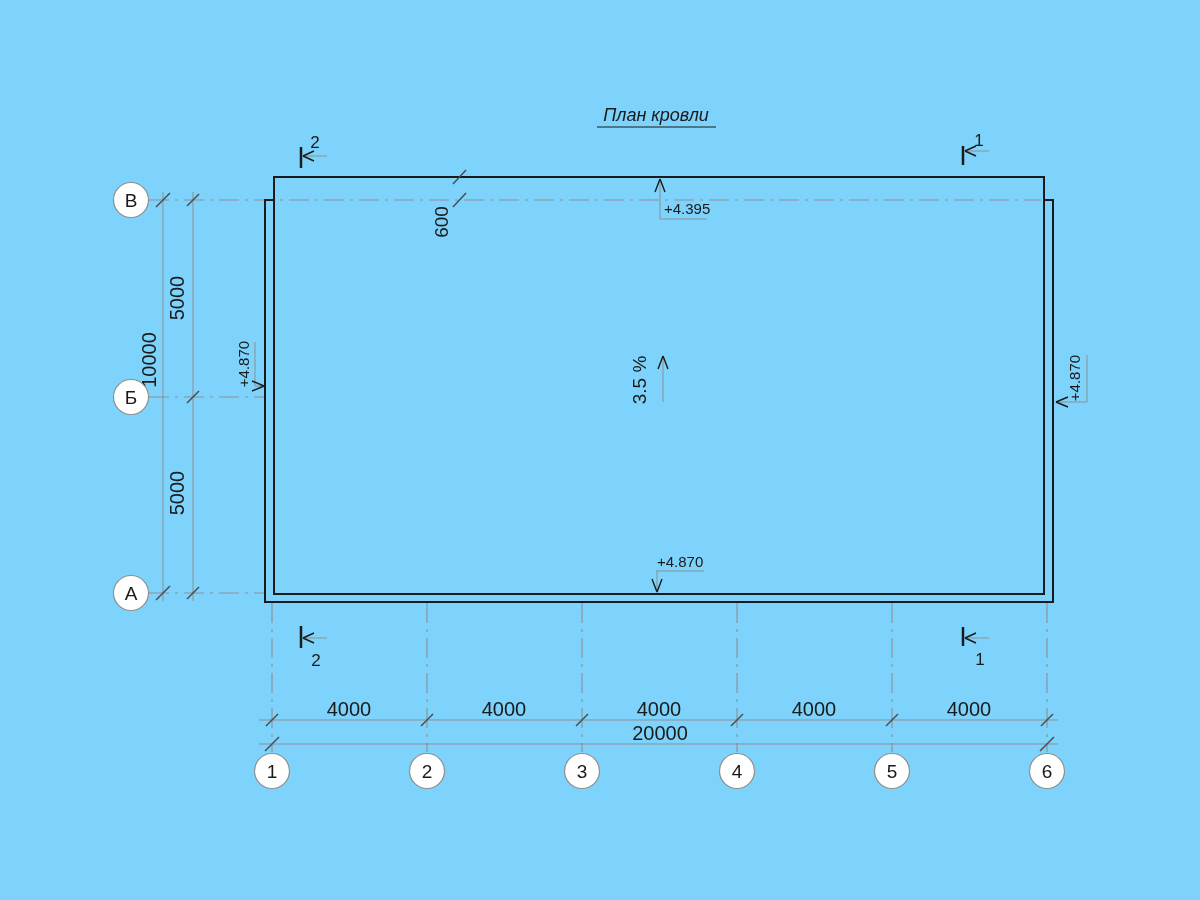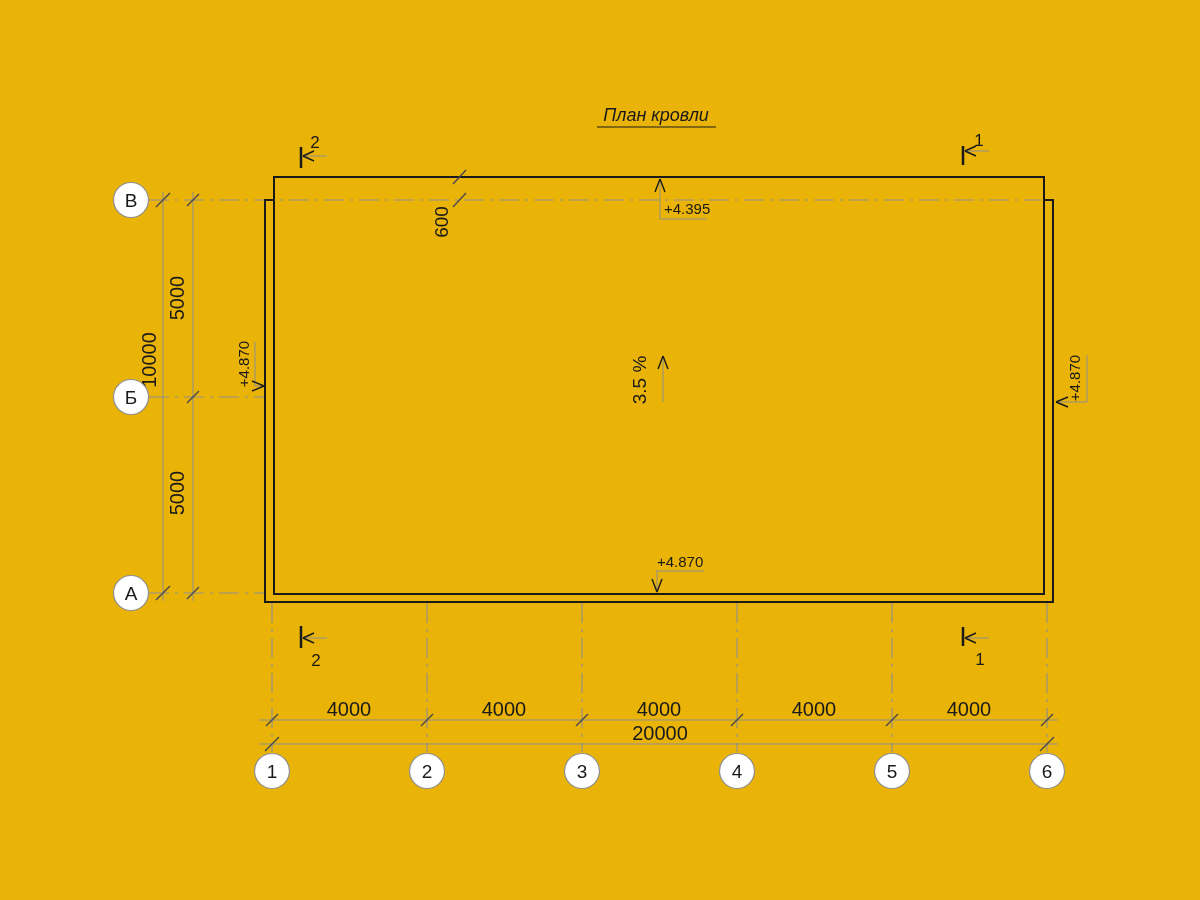--- a/index.html
+++ b/index.html
@@ -1,16 +1,16 @@
 <!DOCTYPE html>
 <html><head>
 <meta charset="utf-8">
 <style>
   html,body{margin:0;padding:0;background:#e8e8e8;}
-  .sheet{position:relative;width:1200px;height:900px;background:#eab308;overflow:hidden;}
+  .sheet{position:relative;width:1200px;height:900px;background:#7dd3fc;overflow:hidden;}
   svg text{font-family:"Liberation Sans","DejaVu Sans",sans-serif;fill:#1a1a1a;}
   .t-title{font-size:18px;font-style:italic;}
   .t-dim{font-size:20px;}
   .t-dim-s{font-size:19px;}
   .t-el{font-size:15px;}
   .t-ax{font-size:19px;}
   .t-sec{font-size:17px;}
   .ln-main{stroke:#1a1a1a;stroke-width:2;fill:none;}
   .ln-thin{stroke:#8f8f8f;stroke-width:1;fill:none;}
   .ln-axis{stroke:#8f8f8f;stroke-width:1.1;fill:none;stroke-dasharray:20 6 3 6;}

